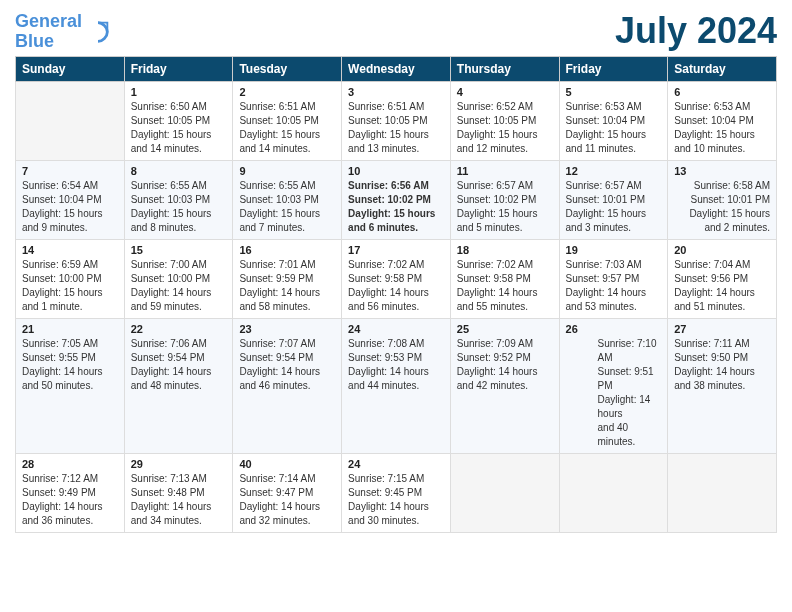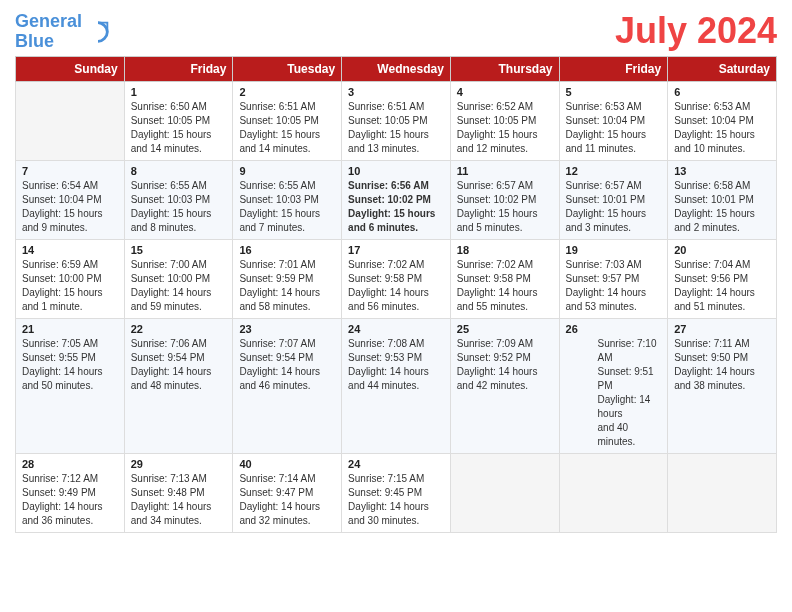--- a/index.html
+++ b/index.html
@@ -34,37 +34,37 @@
       color: #4a90d9;
     }
     .logo-icon {
       width: 28px;
       height: 28px;
       margin-left: 2px;
     }
     .month-title {
       font-size: 36px;
       font-weight: bold;
-      color: #ef4444;
+      color: #0c4a6e;
       text-align: right;
     }
     .location-title {
       font-size: 14px;
       color: #333;
       text-align: right;
       margin-bottom: 6px;
     }
     table {
       width: 100%;
       border-collapse: collapse;
     }
     th {
-      background-color: #b91c1c;
+      background-color: #0c4a6e;
       color: white;
-      text-align: right;
+      text-align: left;
       padding: 5px 6px;
       font-size: 12px;
       font-weight: bold;
       border: 1px solid #ccc;
     }
     td {
       vertical-align: top;
       padding: 4px 6px;
       font-size: 10px;
       color: #333;
@@ -216,21 +216,21 @@
           </td>
           <td>
             <div class="day-number">12</div>
             <div class="day-info" style="white-space: pre-line;">Sunrise: 6:57 AM
 Sunset: 10:01 PM
 Daylight: 15 hours
 and 3 minutes.</div>
           </td>
           <td>
             <div class="day-number">13</div>
-            <div class="day-info" style="white-space: pre-line;">Sunrise: 6:58 AM
+            <div class="day-info" style="white-space: pre-line; text-align: right;">Sunrise: 6:58 AM
 Sunset: 10:01 PM
 Daylight: 15 hours
 and 2 minutes.</div>
           </td>
         </tr>
         <tr class="row-bg-white">
           <td>
             <div class="day-number">14</div>
             <div class="day-info" style="white-space: pre-line;">Sunrise: 6:59 AM
 Sunset: 10:00 PM

